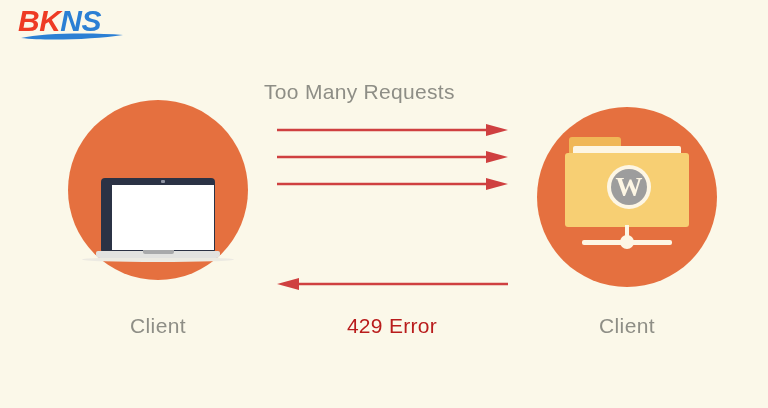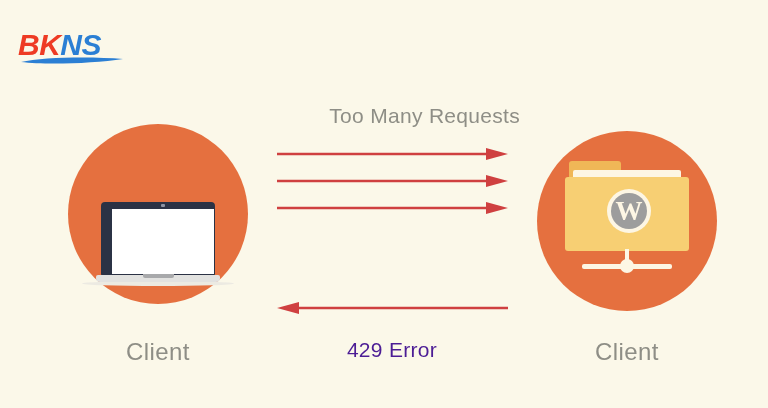--- a/index.html
+++ b/index.html
@@ -11,21 +11,20 @@
     height: 408px;
     background: #fbf8e9;
     font-family: "Liberation Sans", sans-serif;
     overflow: hidden;
   }
   #canvas {
     position: relative;
     width: 768px;
     height: 340px;
     background: #fbf8e9;
-    margin-top: 24px;
   }
 
   
   #logo {
     position: absolute;
     left: 18px;
     top: 6px;
     width: 130px;
     height: 42px;
   }
@@ -66,21 +65,21 @@
     left: 537px;
     top: 107px;
     width: 180px;
     height: 180px;
   }
 
   .node-label {
     position: absolute;
     width: 220px;
     text-align: center;
-    font-size: 24px;
+    font-size: 21px;
     color: #8e8e86;
     letter-spacing: 0.4px;
   }
   #client-label { left: 48px; top: 314px; }
   #server-label { left: 517px; top: 314px; }
 
   
   #laptop {
     position: absolute;
     left: 96px;
@@ -235,33 +234,33 @@
     border-radius: 50%;
     background: #fdf6e4;
   }
 
   
   #requests-label {
     position: absolute;
     left: 264px;
     top: 80px;
     width: 256px;
-    text-align: right;
+    text-align: left;
     font-size: 21px;
     color: #8e8e86;
     letter-spacing: 0.3px;
   }
   #error-label {
     position: absolute;
     left: 264px;
     top: 314px;
     width: 256px;
     text-align: center;
     font-size: 21px;
-    color: #4c1d95;
+    color: #b91c1c;
     letter-spacing: 0.3px;
   }
   .arrow-svg {
     position: absolute;
     left: 275px;
     width: 235px;
     height: 14px;
   }
   #arrow-1 { top: 123px; }
   #arrow-2 { top: 150px; }

